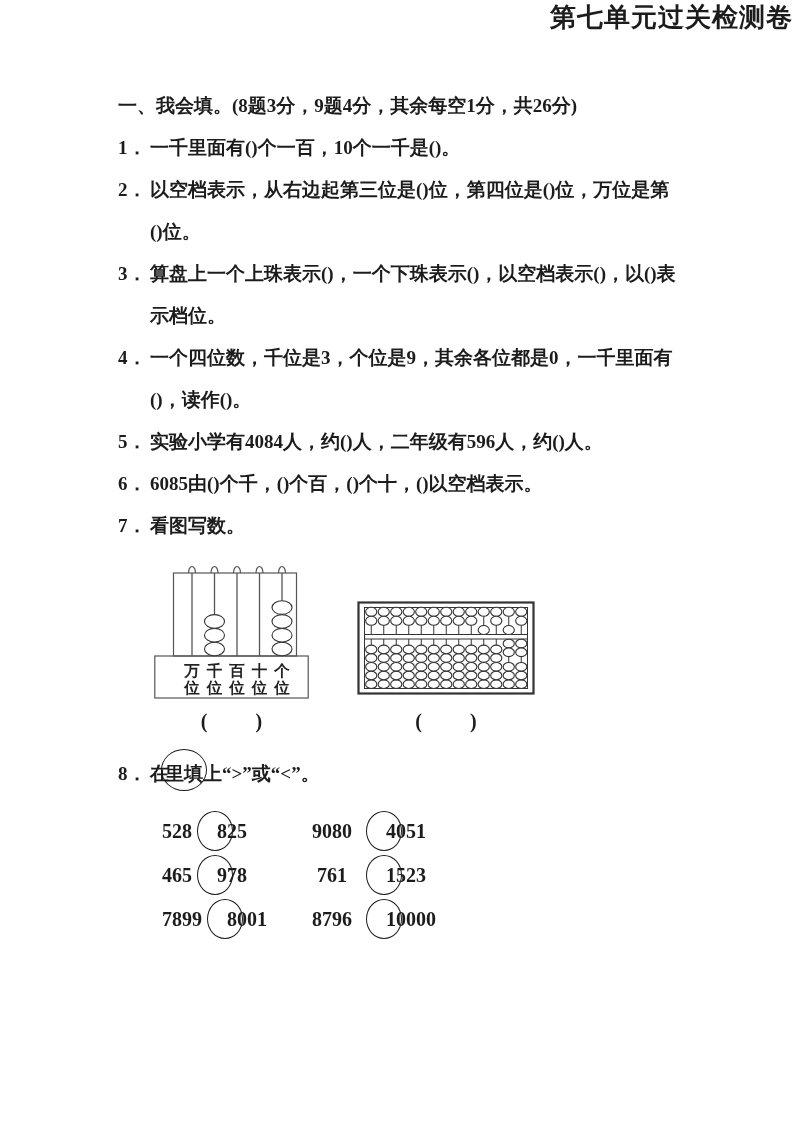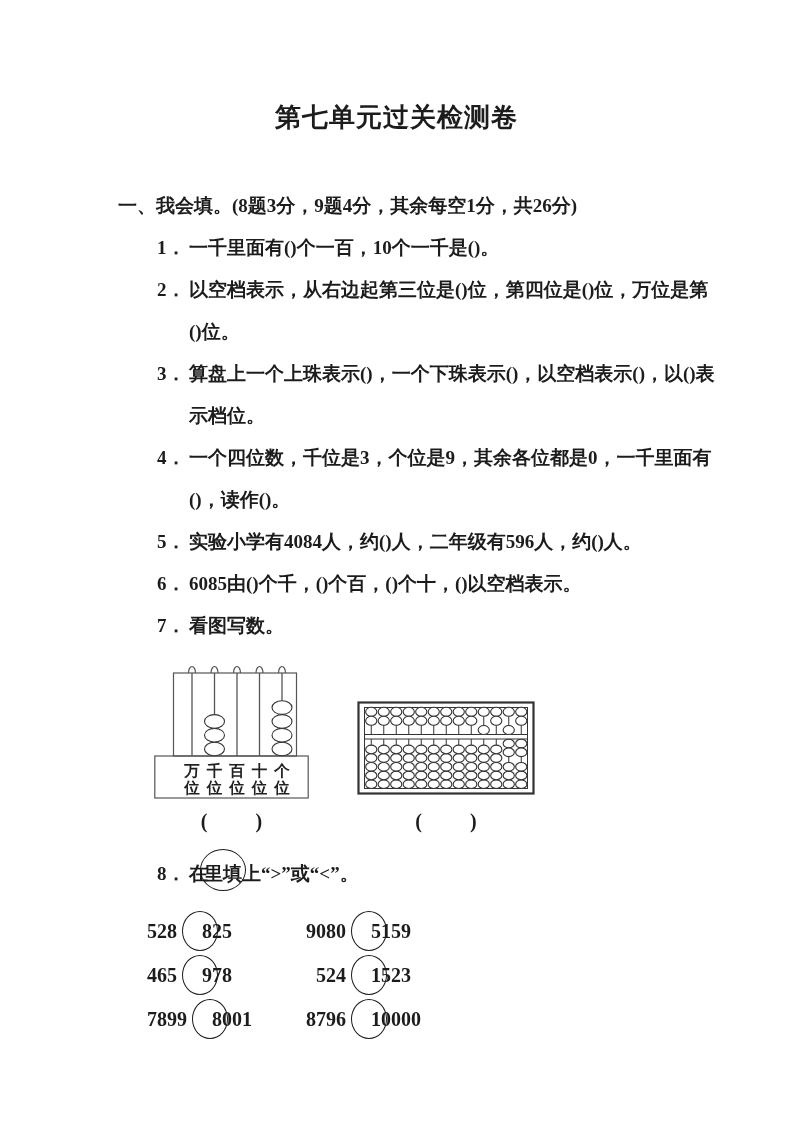--- a/index.html
+++ b/index.html
@@ -4,36 +4,35 @@
 <style>
   html,body{margin:0;padding:0;background:#ffffff;}
   body{
     width:793px;height:1122px;
     font-family:"Liberation Serif","DejaVu Serif",serif;
     color:#1c1c1c;
     overflow:hidden;
   }
   .page{position:relative;width:793px;height:1122px;background:#fff;}
   .paper-title{
-    padding-top:100px;
-    text-align:center;
+    text-align:right;
     font-family:"Liberation Sans","DejaVu Sans",sans-serif;
     font-weight:bold;
     font-size:26px;
     letter-spacing:1px;
   }
   .content{
     margin:50px 0 0 118px;
     width:640px;
     font-size:19px;
     line-height:42px;
     font-weight:bold;
   }
   .sec-heading{white-space:nowrap;}
-  .q{padding-left:32px;white-space:nowrap;margin-left:39px;}
+  .q{padding-left:32px;white-space:nowrap;}
   .q .no{display:inline-block;width:32px;margin-left:-32px;}
   
   .figures-row{
     display:flex;align-items:flex-end;gap:48px;
     margin:12px 0 0 36px;white-space:normal;
   }
   .figure-col{display:flex;flex-direction:column;align-items:center;}
   .fig-blank{margin-top:10px;font-size:20px;line-height:24px;}
   .fig-blank .gap{display:inline-block;width:48px;}
   .abacus-col svg{margin-bottom:4px;}
@@ -47,22 +46,22 @@
   }
   .blank-circle.head{
     width:46px;height:42px;
     margin-left:-8px;margin-right:-42px;
     vertical-align:-11px;
   }
   .cmp-rows{margin:14px 0 0 29px;}
   .cmp-row{display:flex;align-items:center;height:44px;font-size:20px;}
   .pair{display:inline-flex;align-items:center;}
   .pair .num{position:relative;}
-  .pair-a{width:141px;}
-  .pair-b .num-left{display:inline-block;width:58px;text-align:right;}
+  .pair-a{width:141px;margin-left:15px;}
+  .pair-b .num-left{display:inline-block;width:58px;text-align:center;}
 </style>
 </head>
 <body>
 
 <div class="page">
 
   <div class="paper-title">第七单元过关检测卷</div>
 
   <div class="content">
 
@@ -259,31 +258,31 @@
     <div class="cmp-rows">
       <div class="cmp-row">
         <span class="pair pair-a">
           <span class="num">528</span>
             <span class="blank-circle"></span>
             <span class="num">825</span>
         </span>
         <span class="pair pair-b">
           <span class="num num-left">9080</span>
             <span class="blank-circle"></span>
-            <span class="num">5159</span>
+            <span class="num">4051</span>
         </span>
       </div>
       <div class="cmp-row">
         <span class="pair pair-a">
           <span class="num">465</span>
             <span class="blank-circle"></span>
             <span class="num">978</span>
         </span>
         <span class="pair pair-b">
-          <span class="num num-left">524</span>
+          <span class="num num-left">761</span>
             <span class="blank-circle"></span>
             <span class="num">1523</span>
         </span>
       </div>
       <div class="cmp-row">
         <span class="pair pair-a">
           <span class="num">7899</span>
             <span class="blank-circle"></span>
             <span class="num">8001</span>
         </span>

